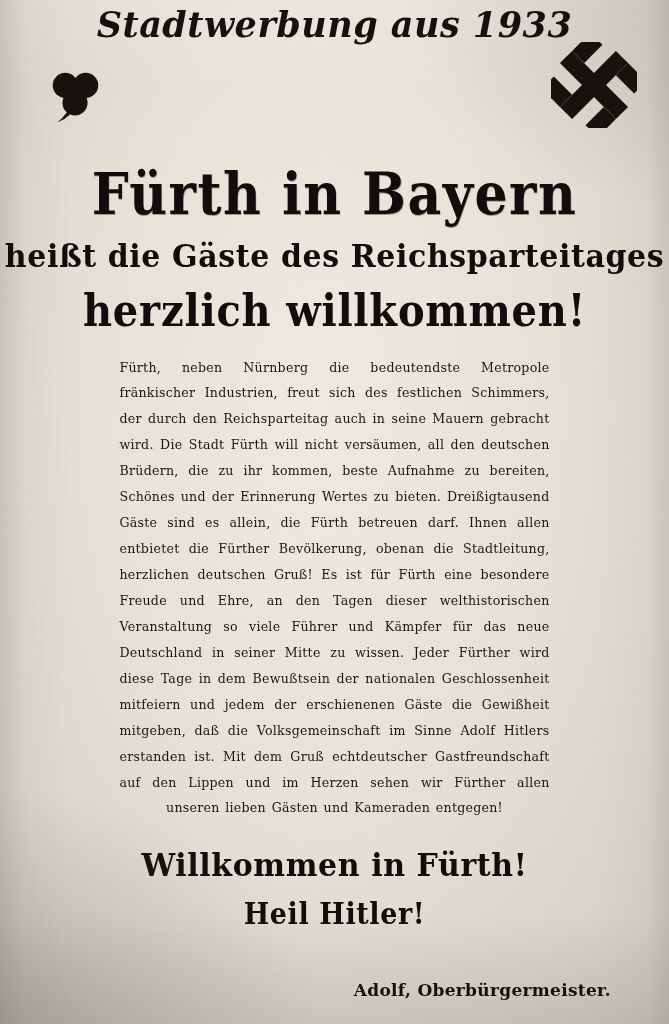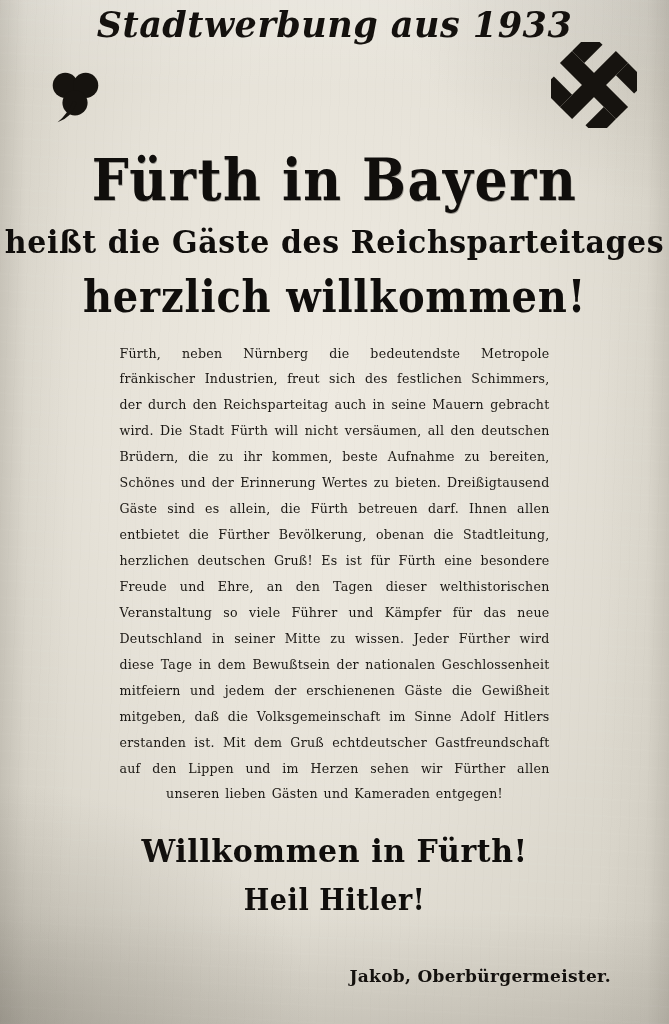--- a/index.html
+++ b/index.html
@@ -73,21 +73,21 @@
     right: 32px;
     top: 42px;
     width: 86px;
     height: 86px;
   }
 
   
   .broadside {
     position: absolute;
     left: 0;
-    top: 150px;
+    top: 164px;
     width: 669px;
   }
 
   .fraktur {
     font-family: "DejaVu Serif", serif;
     font-weight: 700;
     color: #100e0c;
   }
 
   .headline-1 {
@@ -219,18 +219,18 @@
     <div class="fraktur headline-2">heißt die Gäste des Reichsparteitages</div>
 
     <div class="fraktur headline-3">herzlich willkommen!</div>
 
     <div class="body-block">Fürth, neben Nürnberg die bedeutendste Metropole fränkischer Industrien, freut sich des festlichen Schimmers, der durch den Reichsparteitag auch in seine Mauern gebracht wird. Die Stadt Fürth will nicht versäumen, all den deutschen Brüdern, die zu ihr kommen, beste Aufnahme zu bereiten, Schönes und der Erinnerung Wertes zu bieten. Dreißigtausend Gäste sind es allein, die Fürth betreuen darf. Ihnen allen entbietet die Fürther Bevölkerung, obenan die Stadtleitung, herzlichen deutschen Gruß! Es ist für Fürth eine besondere Freude und Ehre, an den Tagen dieser welthistorischen Veranstaltung so viele Führer und Kämpfer für das neue Deutschland in seiner Mitte zu wissen. Jeder Fürther wird diese Tage in dem Bewußtsein der nationalen Geschlossenheit mitfeiern und jedem der erschienenen Gäste die Gewißheit mitgeben, daß die Volksgemeinschaft im Sinne Adolf Hitlers erstanden ist. Mit dem Gruß echtdeutscher Gastfreundschaft auf den Lippen und im Herzen sehen wir Fürther allen unseren lieben Gästen und Kameraden entgegen!</div>
 
     <div class="fraktur closing-1">Willkommen in Fürth!</div>
 
     <div class="fraktur closing-2">Heil Hitler!</div>
 
-    <div class="signature">Jakob, Oberbürgermeister.</div>
+    <div class="signature">Adolf, Oberbürgermeister.</div>
 
   </div>
 
   <div class="shade-bl"></div>
 </div>
 
 </body></html>

